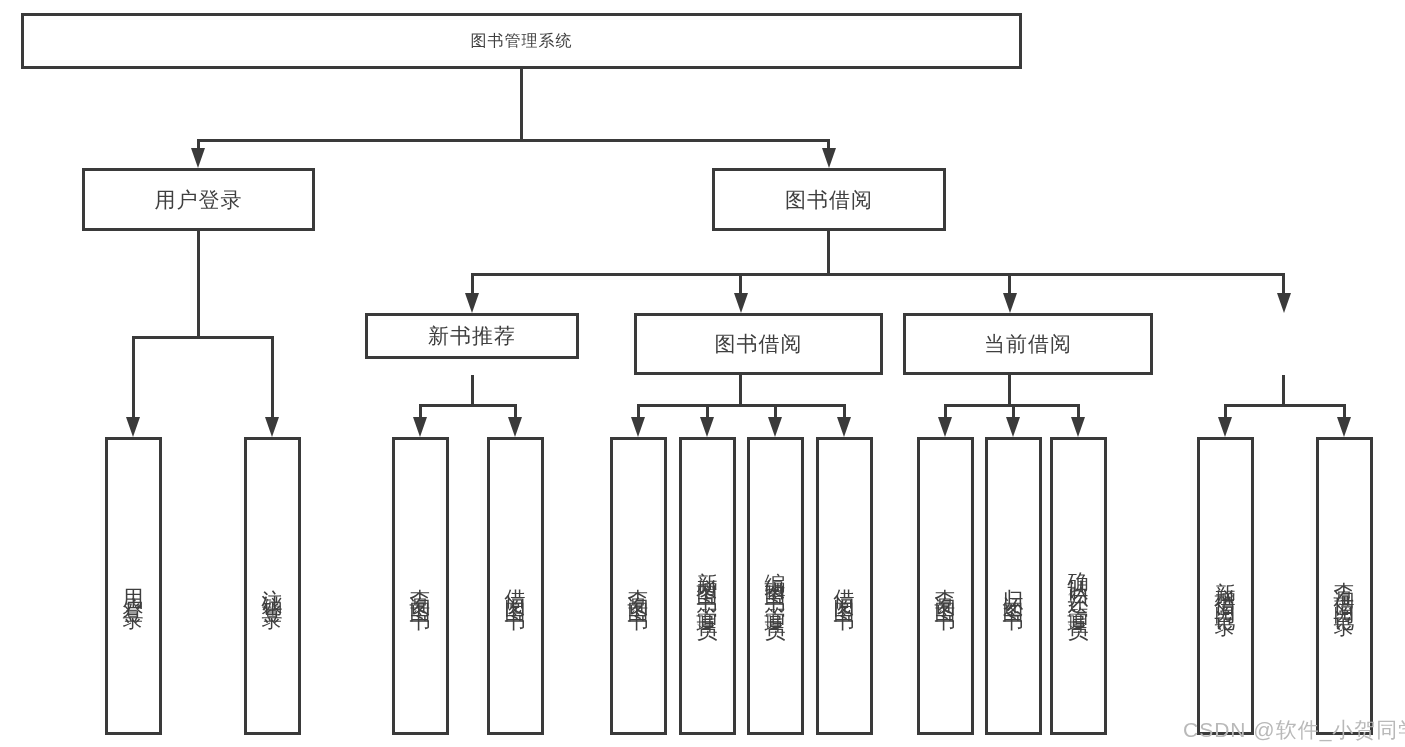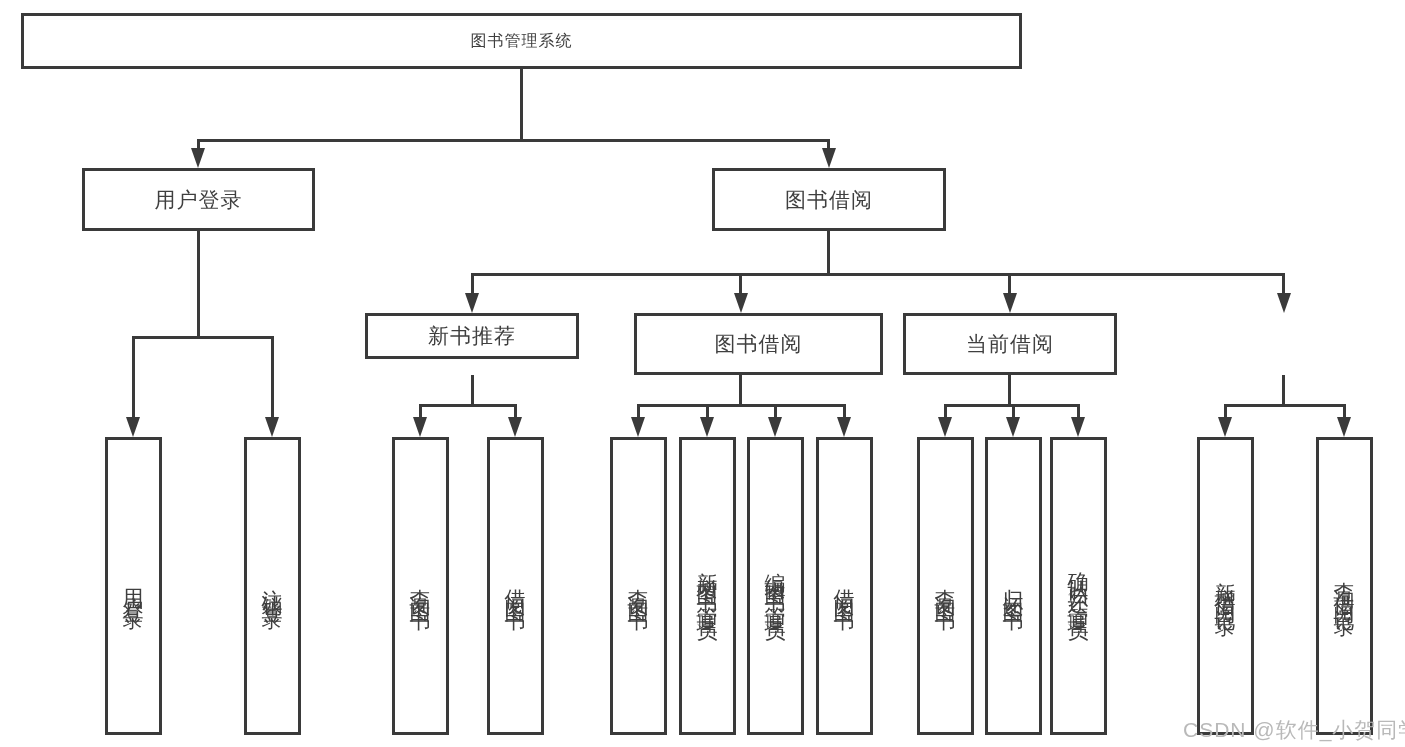--- a/index.html
+++ b/index.html
@@ -33,21 +33,21 @@
 
 <div id="canvas">
 
   <div class="box root" style="left:21px;top:13px;width:1001px;height:56px;">图书管理系统</div>
 
   <div class="box" style="left:82px;top:168px;width:233px;height:63px;">用户登录</div>
   <div class="box" style="left:712px;top:168px;width:234px;height:63px;">图书借阅</div>
 
   <div class="box" style="left:365px;top:313px;width:214px;height:46px;">新书推荐</div>
   <div class="box" style="left:634px;top:313px;width:249px;height:62px;">图书借阅</div>
-  <div class="box" style="left:903px;top:313px;width:214px;height:62px;font-family:Liberation Serif, serif;">当前借阅</div>
+  <div class="box" style="left:903px;top:313px;width:250px;height:62px;font-family:Liberation Serif, serif;">当前借阅</div>
 
   <div class="box" style="left:105px;top:437px;width:57px;height:298px;">
     <span class="vtext">用户登录</span>
     </div>
   <div class="box" style="left:244px;top:437px;width:57px;height:298px;">
     <span class="vtext">注销登录</span>
     </div>
 
   <div class="box" style="left:392px;top:437px;width:57px;height:298px;">
     <span class="vtext">查询图书</span>

